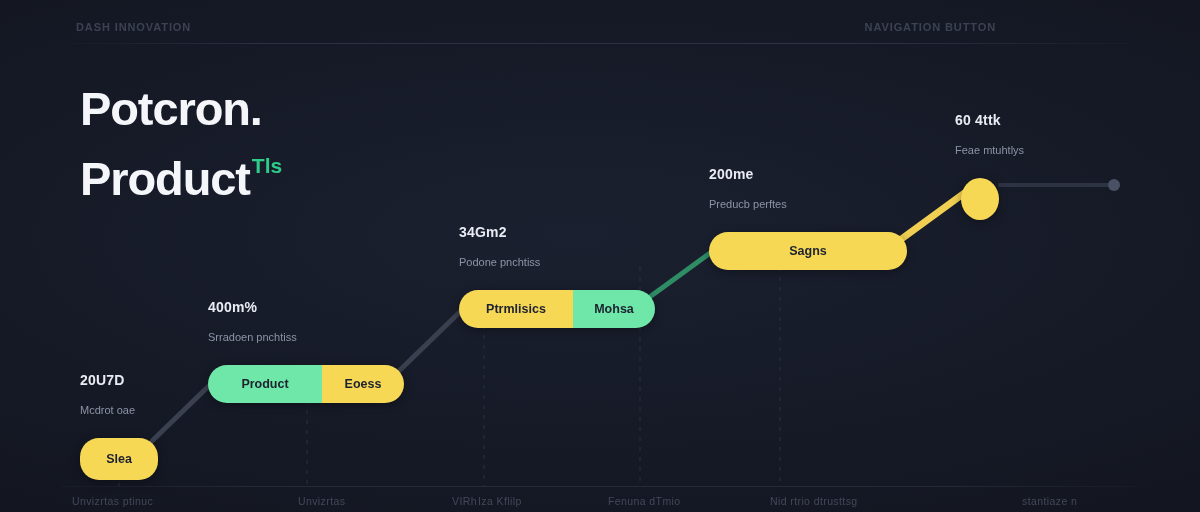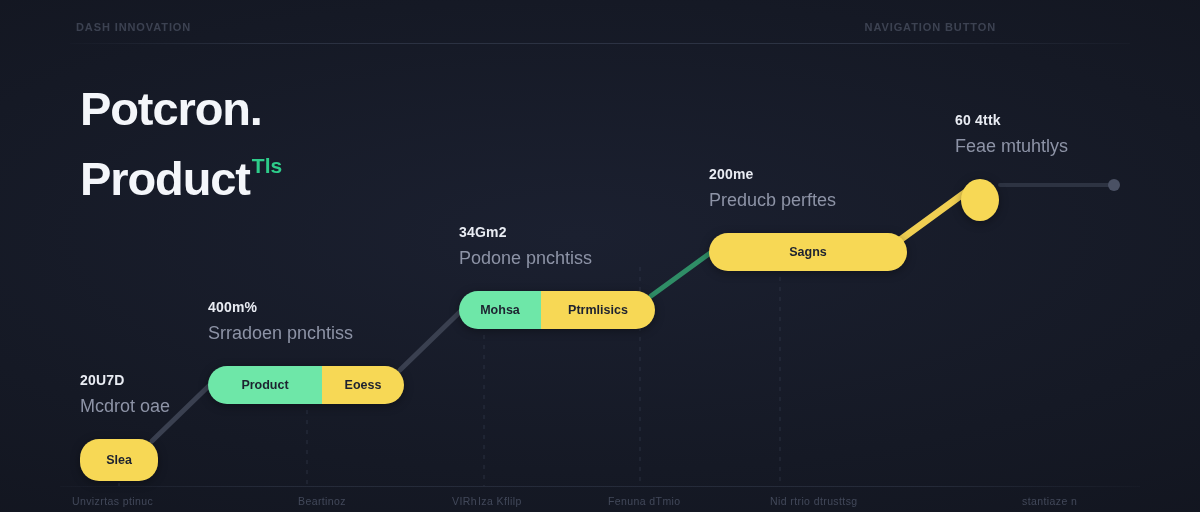--- a/index.html
+++ b/index.html
@@ -49,22 +49,22 @@
   #plot { position: absolute; left: 0; top: 0; width: 1200px; height: 512px; }
   #svg-layer { position: absolute; left: 0; top: 0; }
 
   
   .node { position: absolute; }
   .node .val {
     font-size: 14px; font-weight: 700; color: #e9ecf3;
     filter: blur(.4px); white-space: nowrap; letter-spacing: .2px;
   }
   .node .sub {
-    font-size: 18px; font-weight: 400; color: #8d93a6;
-    filter: blur(.45px); white-space: nowrap; margin-top: 8px;
+    font-size: 11px; font-weight: 400; color: #8d93a6;
+    filter: blur(.45px); white-space: nowrap; margin-top: 16px;
   }
   .pill {
     margin-top: 22px; height: 38px; border-radius: 19px;
     display: flex; overflow: hidden; align-items: stretch;
     box-shadow: 0 2px 10px rgba(0,0,0,.35);
   }
   .pill .seg {
     display: flex; align-items: center; justify-content: center;
     font-size: 12.5px; font-weight: 600; color: #1d2230;
     filter: blur(.35px); white-space: nowrap;
@@ -146,22 +146,22 @@
       <div class="pill" style="width:196px;">
         <div class="seg green" style="flex:0 0 114px;">Product</div>
         <div class="seg yellow" style="flex:1 1 auto;">Eoess</div>
       </div>
     </div>
 
     <div class="node" style="left:459px; top:224px;">
       <div class="val">34Gm2</div>
       <div class="sub">Podone pnchtiss</div>
       <div class="pill" style="width:196px;">
+        <div class="seg yellow" style="flex:0 0 114px;">Ptrmlisics</div>
         <div class="seg green" style="flex:1 1 auto;">Mohsa</div>
-        <div class="seg yellow" style="flex:0 0 114px;">Ptrmlisics</div>
       </div>
     </div>
 
     <div class="node" style="left:709px; top:166px;">
       <div class="val">200me</div>
       <div class="sub">Preducb perftes</div>
       <div class="pill" style="width:198px;">
         <div class="seg yellow" style="flex:1 1 auto;">Sagns</div>
       </div>
     </div>
@@ -169,21 +169,21 @@
     <div class="node" style="left:955px; top:112px;">
       <div class="val">60 4ttk</div>
       <div class="sub">Feae mtuhtlys</div>
       <div class="dot" style="margin-left:6px;"></div>
     </div>
 
     <div id="axis-rule"></div>
 
     <div id="footer">
       <div class="tick" style="left:72px;">Unvizrtas ptinuc</div>
-      <div class="tick" style="left:298px;">Beartinoz</div>
+      <div class="tick" style="left:298px;">Unvizrtas</div>
       <div class="tick" style="left:452px;">VIRh</div>
       <div class="tick" style="left:478px;">Iza Kflilp</div>
       <div class="tick" style="left:608px;">Fenuna dTmio</div>
       <div class="tick" style="left:770px;">Nid rtrio dtrusttsg</div>
       <div class="tick" style="left:1022px;">stantiaze n</div>
     </div>
 
   </div>
 </div>
 

